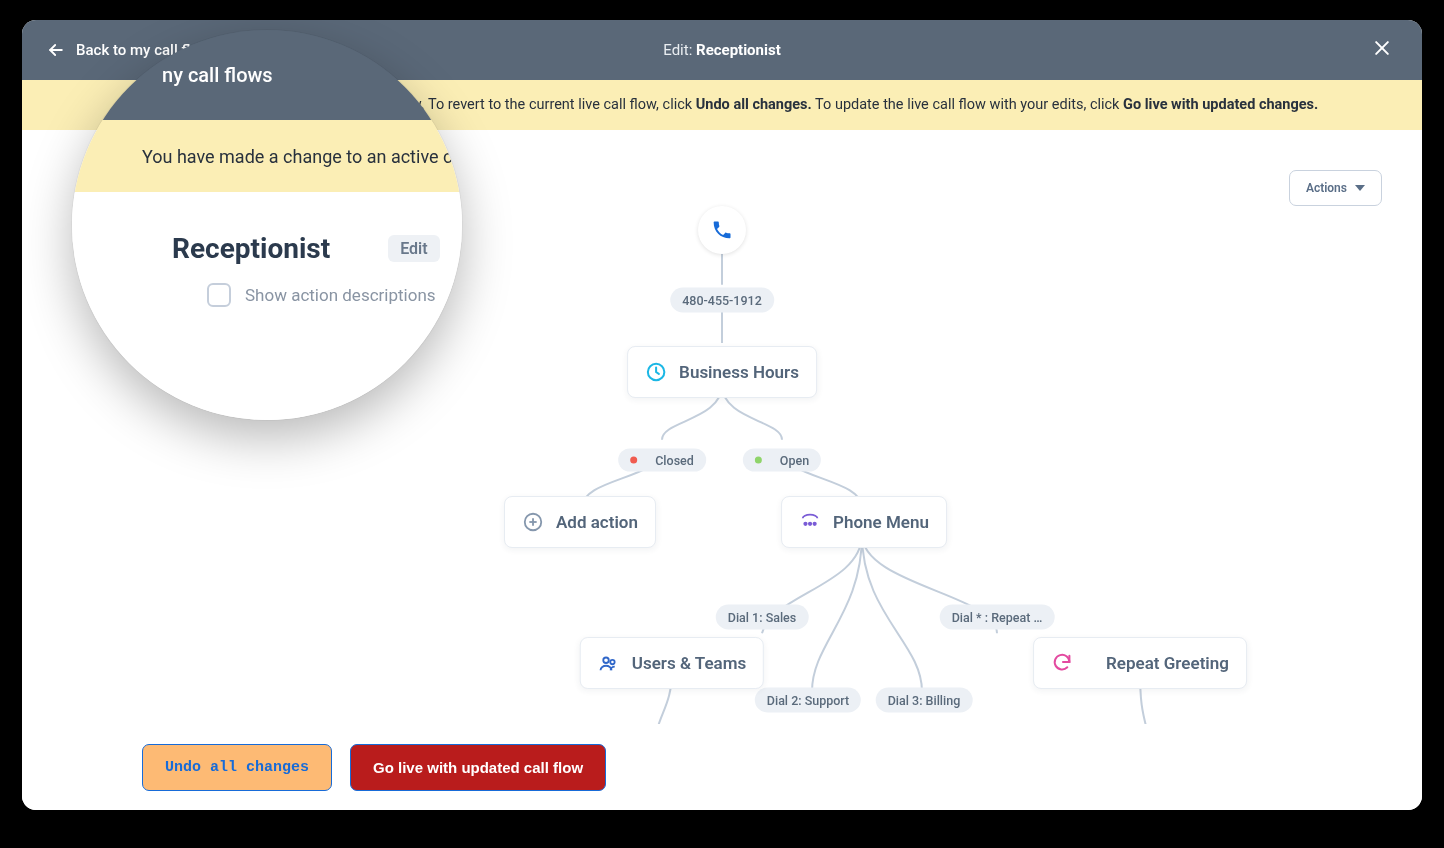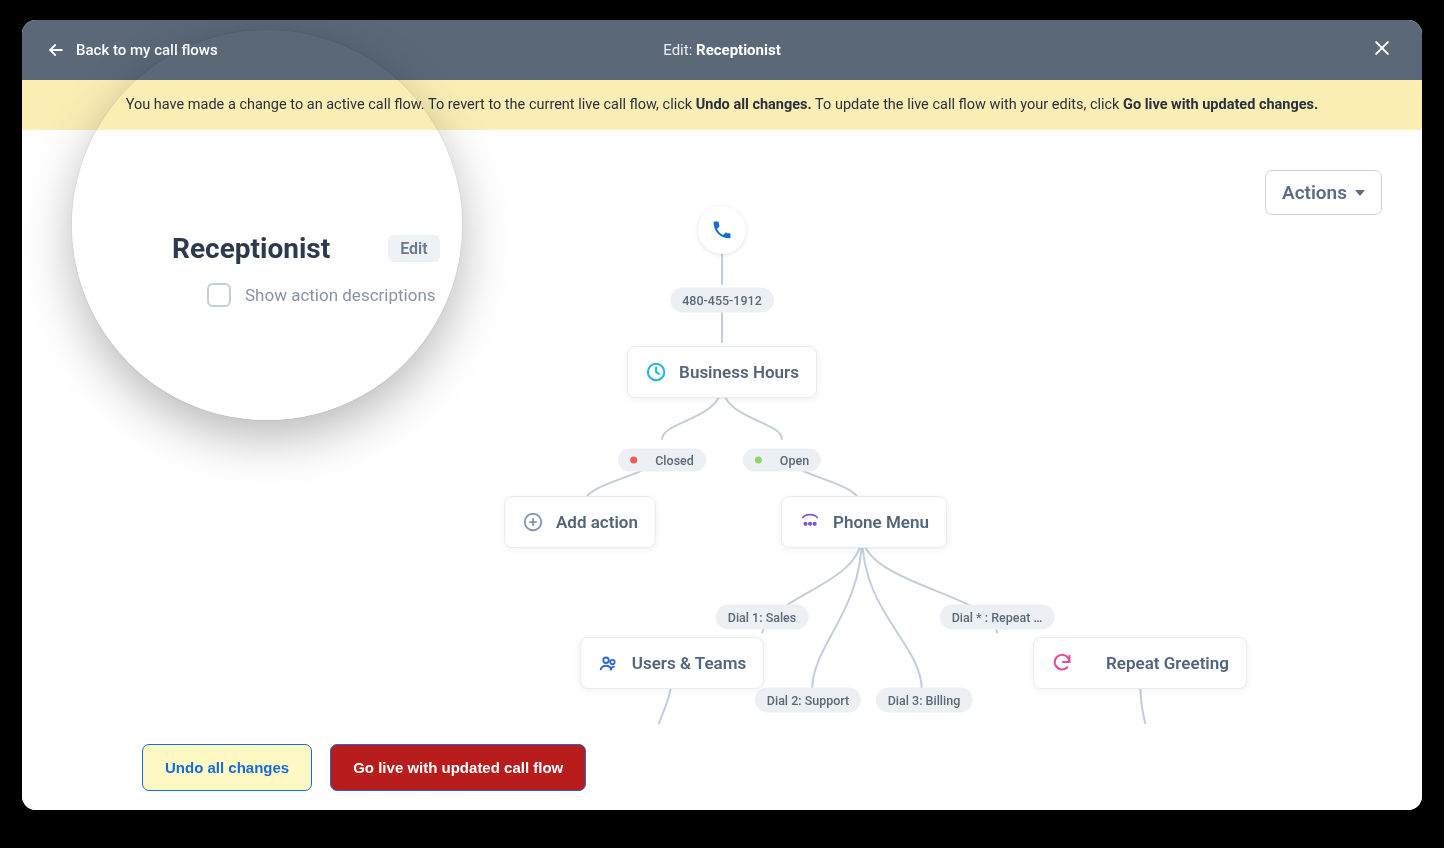--- a/index.html
+++ b/index.html
@@ -64,21 +64,21 @@
     position: absolute;
     right: 40px;
     top: 150px;
     z-index: 3;
   }
   .actions-btn {
     border: 1px solid #c9d2de;
     background: #fff;
     color: #5a6e87;
     font-weight: 600;
-    font-size: 19px;
+    font-size: 12px;
     padding: 10px 16px;
     border-radius: 7px;
     display: flex; align-items: center; gap: 8px;
     cursor: pointer;
   }
   .caret-down { width:0; height:0; border-left:5px solid transparent; border-right:5px solid transparent; border-top:6px solid #5a6e87; }
 
   
   .canvas {
     position: absolute;
@@ -129,21 +129,21 @@
   
   .footer {
     position:absolute; bottom:0; left:0; right:0; height:86px;
     display:flex; align-items:center; gap:18px; padding:0 120px;
     background:#fff;
   }
   .btn {
     font-weight:600; font-size:15px; padding:14px 22px; border-radius:7px;
     cursor:pointer;
   }
-  .btn-outline { background:#fef9c3; border:1.5px solid #176bd8; color:#176bd8; }
+  .btn-outline { background:#fdba74; border:1.5px solid #176bd8; color:#176bd8;font-family:Liberation Mono, monospace; }
   .btn-primary { background:#b91c1c; border:1.5px solid #176bd8; color:#fff; }
 
   
   .magnifier {
     position:absolute;
     width: 390px; height: 390px;
     left: 50px; top: 10px;
     border-radius: 50%;
     overflow: hidden;
     z-index: 5;
@@ -316,20 +316,22 @@
       <span>Repeat Greeting</span>
     </div>
   </div>
 
   <div class="footer">
     <button class="btn btn-outline">Undo all changes</button>
     <button class="btn btn-primary">Go live with updated call flow</button>
   </div>
 
   <div class="magnifier">
+    <div class="mag-header">ny call flows</div>
+    <div class="mag-banner">You have made a change to an active c</div>
     <div class="mag-body">
       <div class="mag-title">
         <span>Receptionist</span>
         <span class="edit-badge">Edit</span>
       </div>
       <div class="mag-check-row">
         <span class="mag-checkbox"></span>
         <span>Show action descriptions</span>
       </div>
     </div>

